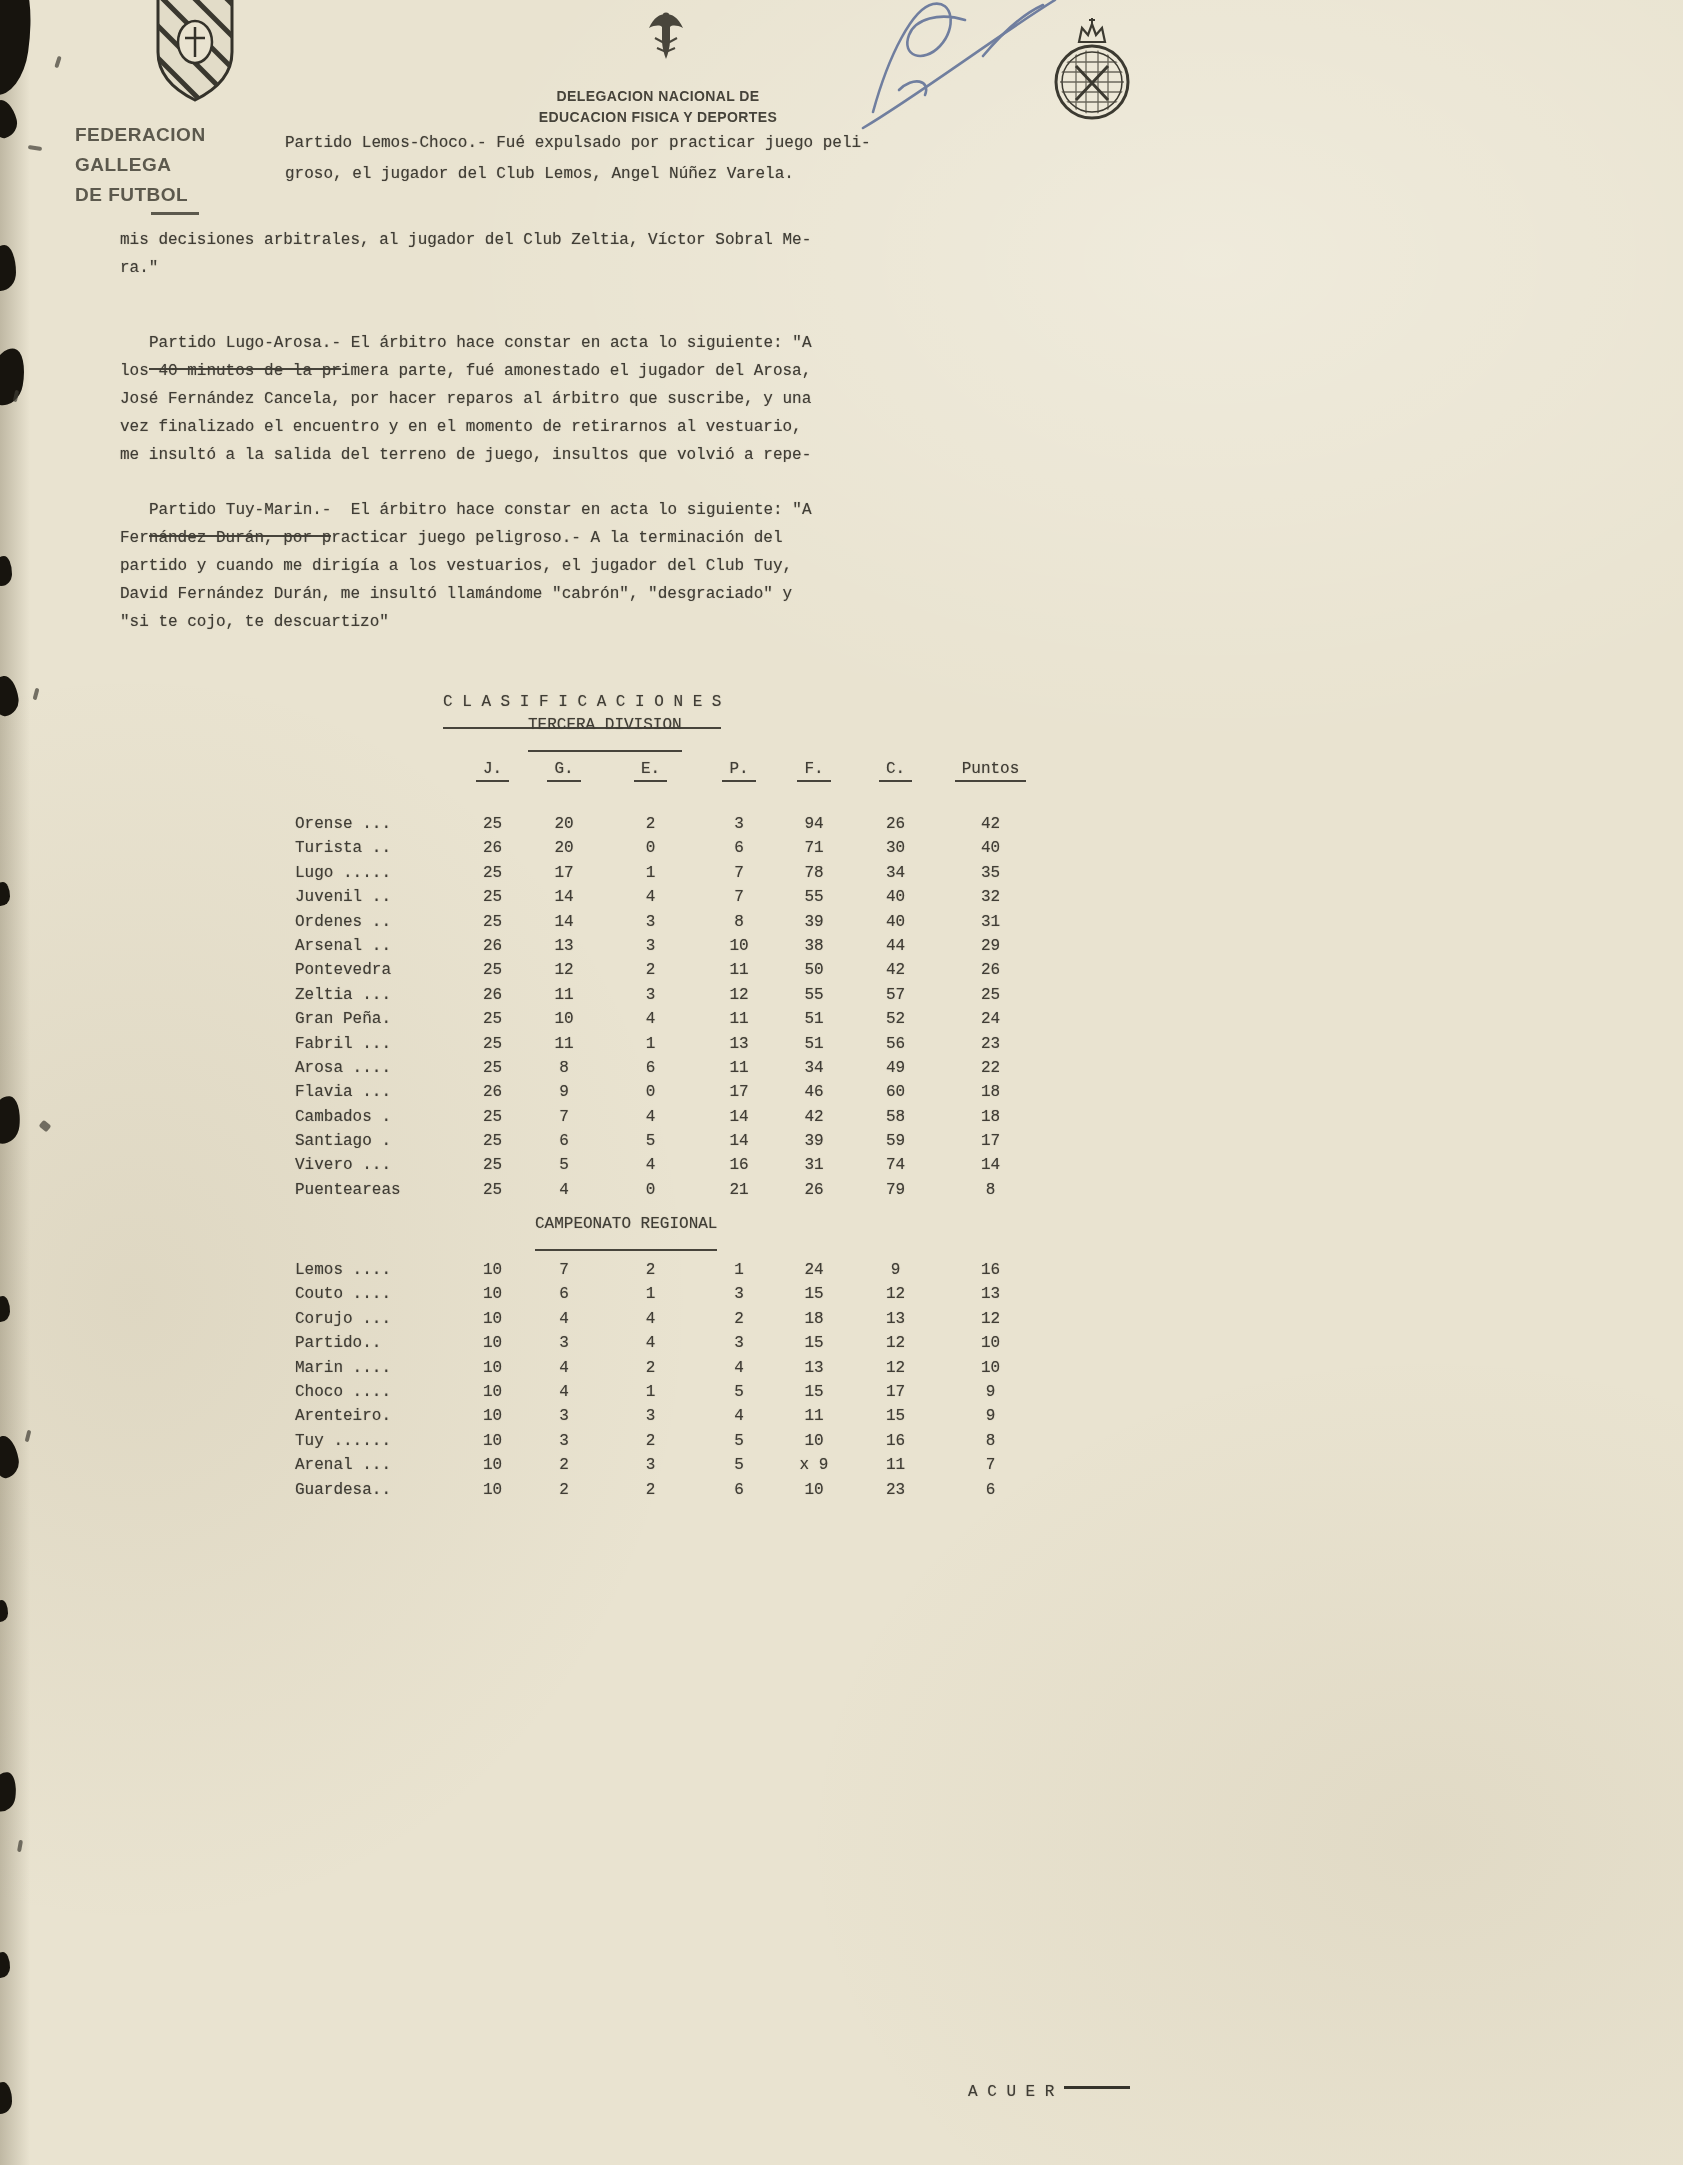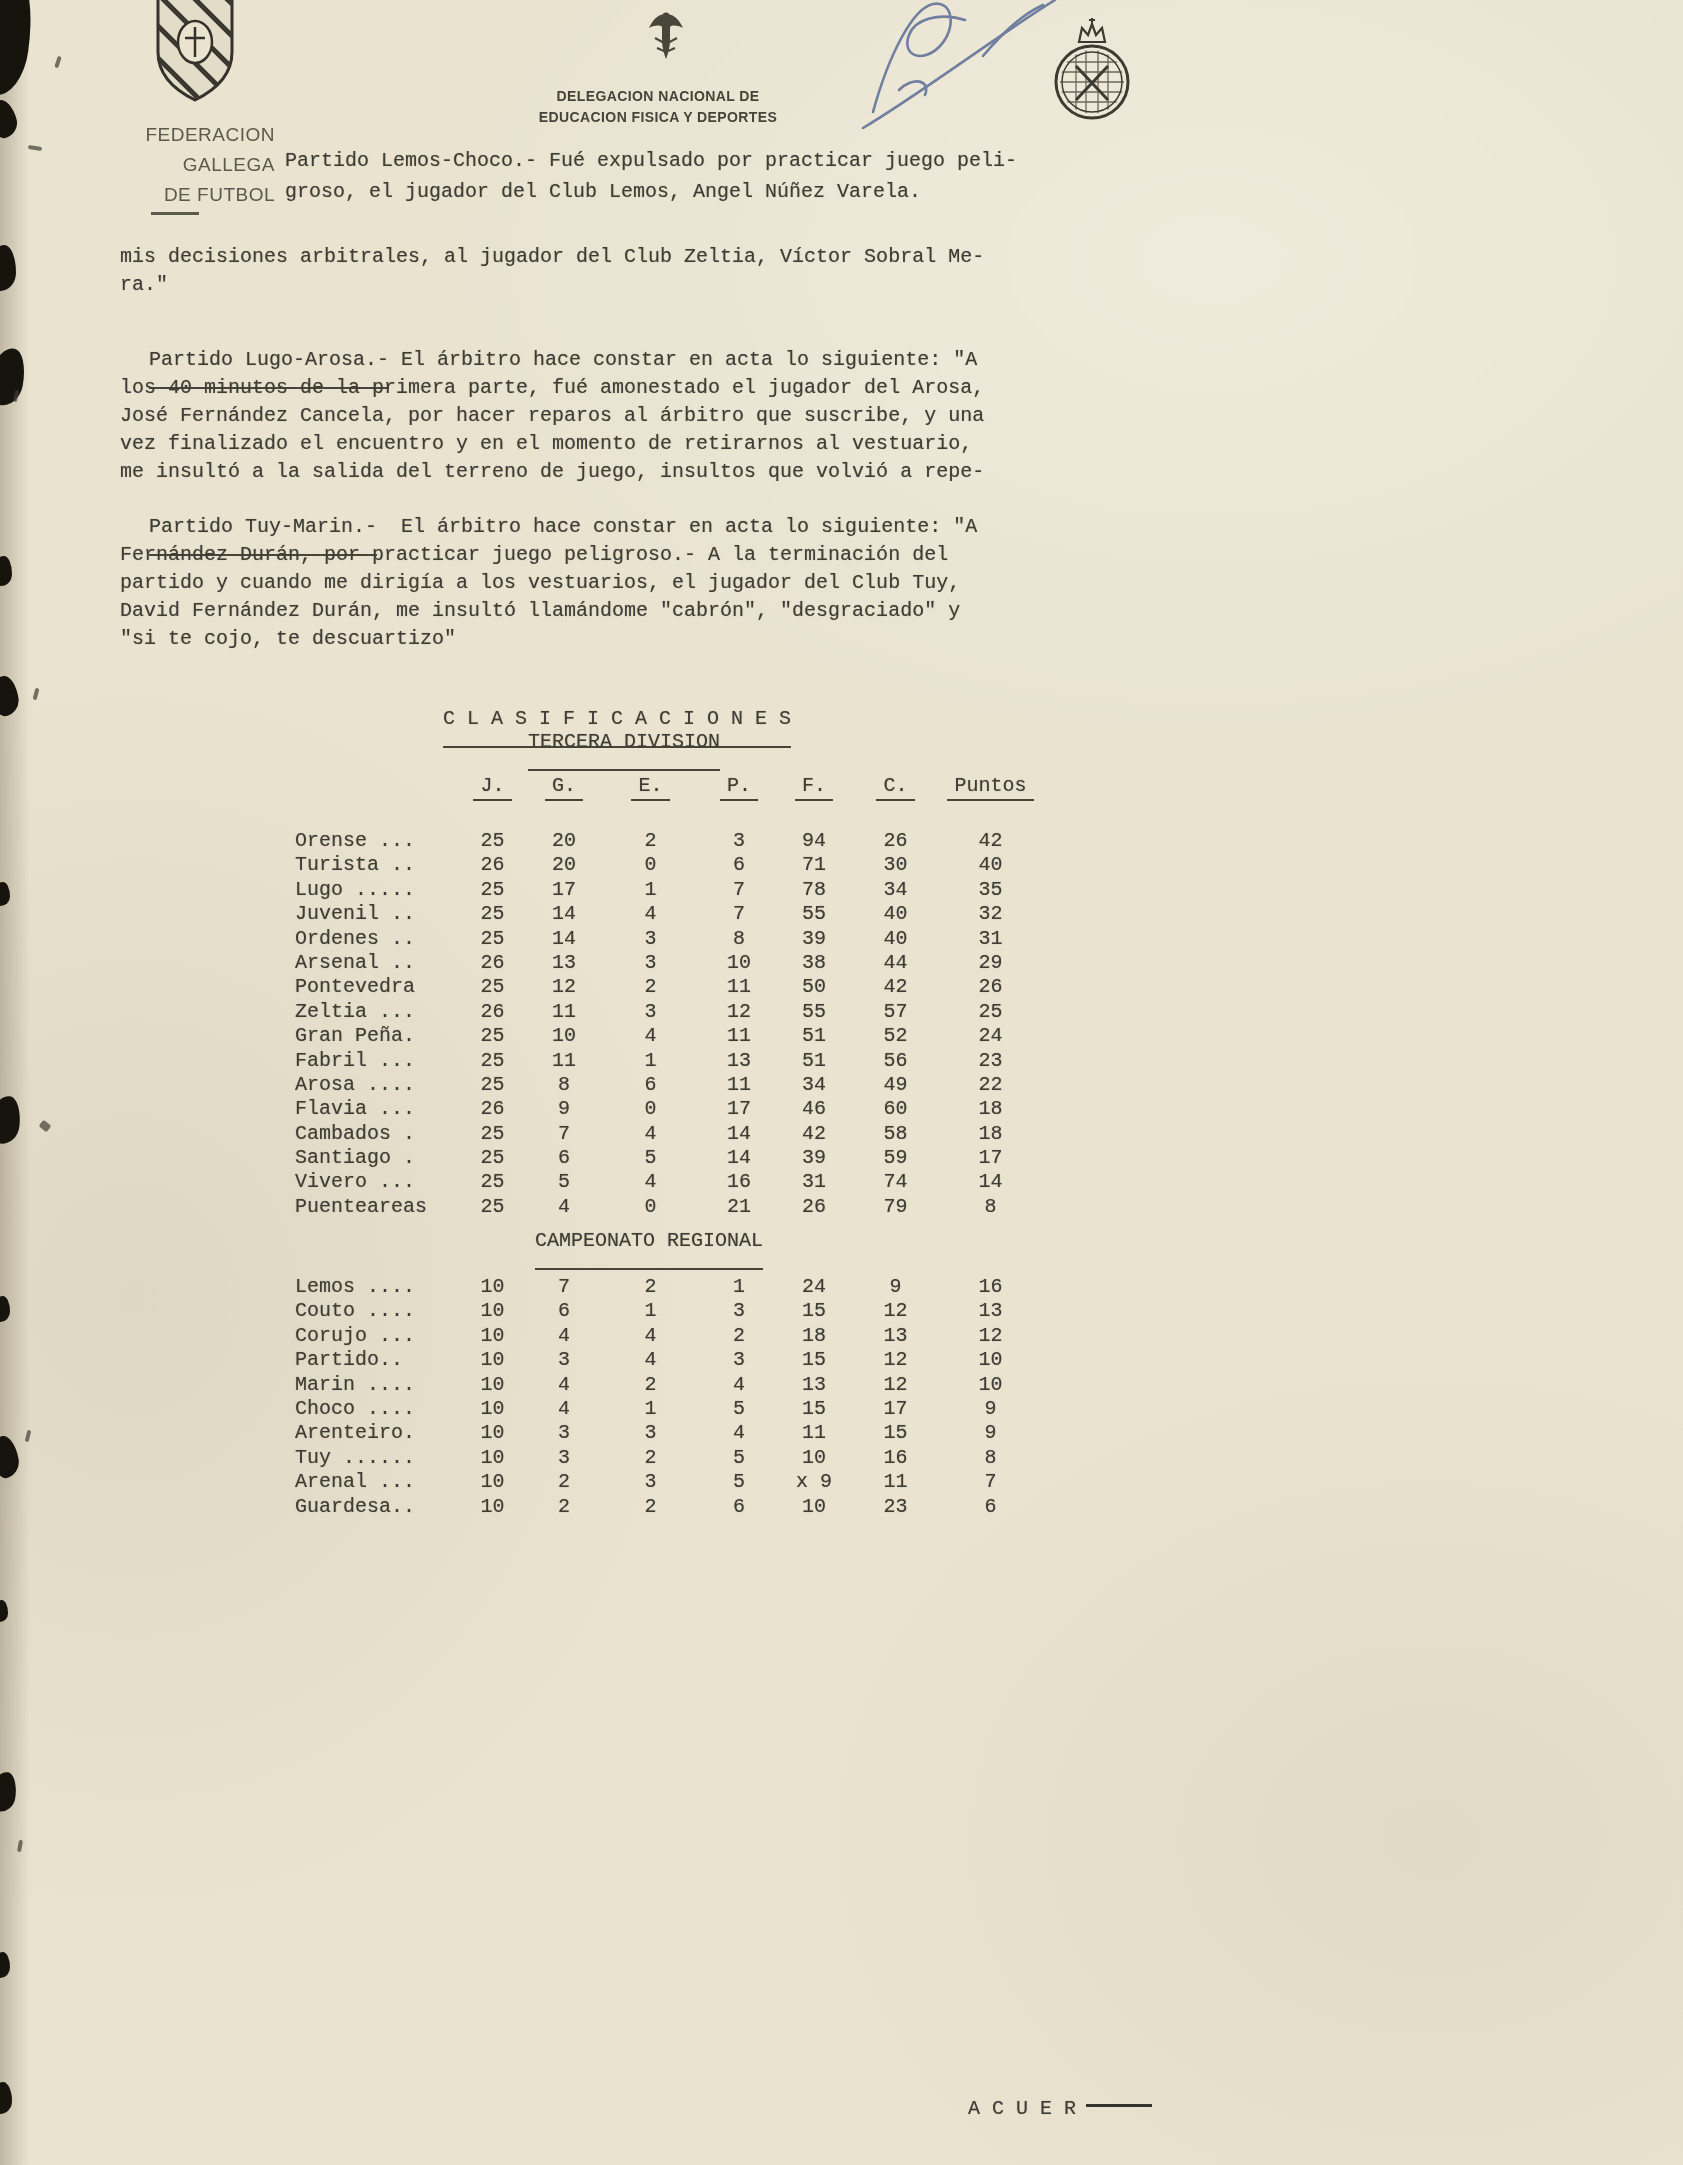--- a/index.html
+++ b/index.html
@@ -8,29 +8,29 @@
     position:relative;width:1683px;height:2165px;margin:0 auto;overflow:hidden;
     background-color:#e9e3d0;
     background-image:
       linear-gradient(90deg, rgba(95,85,60,.30), rgba(95,85,60,0) 30px),
       radial-gradient(1100px 700px at 72% 12%, rgba(255,255,250,.28), rgba(255,255,250,0) 70%),
       radial-gradient(800px 900px at 8% 60%, rgba(130,112,75,.10), rgba(130,112,75,0) 70%),
       radial-gradient(900px 700px at 85% 85%, rgba(130,112,75,.08), rgba(130,112,75,0) 70%);
     font-family:"Liberation Mono","DejaVu Sans Mono",monospace;
     color:#403d35;
   }
-  .type{font-size:20px;line-height:28px;text-shadow:0 0 1px rgba(64,61,53,.5);margin-top:17px;}
+  .type{font-size:16px;line-height:28px;text-shadow:0 0 1px rgba(64,61,53,.5);}
   .abs{position:absolute;}
   .tline{white-space:pre;}
   .u{border-bottom:2px solid #47443b;padding-bottom:16px;}
 
   
-  .fed{left:75px;top:120px;width:200px;text-align:right;
+  .fed{left:75px;top:120px;width:200px;text-align:left;
        font-family:"Liberation Sans","DejaVu Sans",sans-serif;
-       font-weight:400;font-size:19px;line-height:30px;color:#5c594d;letter-spacing:.5px;}
+       font-weight:700;font-size:19px;line-height:30px;color:#5c594d;letter-spacing:.5px;}
   .fed-rule{width:48px;height:0;border-bottom:3px solid #5c594d;margin:2px auto 0;}
   .deleg{left:538px;top:86px;width:240px;text-align:center;
          font-family:"Liberation Sans","DejaVu Sans",sans-serif;
          font-weight:700;font-size:14px;line-height:21px;color:#46433a;letter-spacing:.4px;}
 
   
   .p1{left:285px;top:128px;line-height:31px;}
   .p2{left:120px;top:226px;}
   .p3{left:120px;top:329px;}
   .p4{left:120px;top:496px;}

